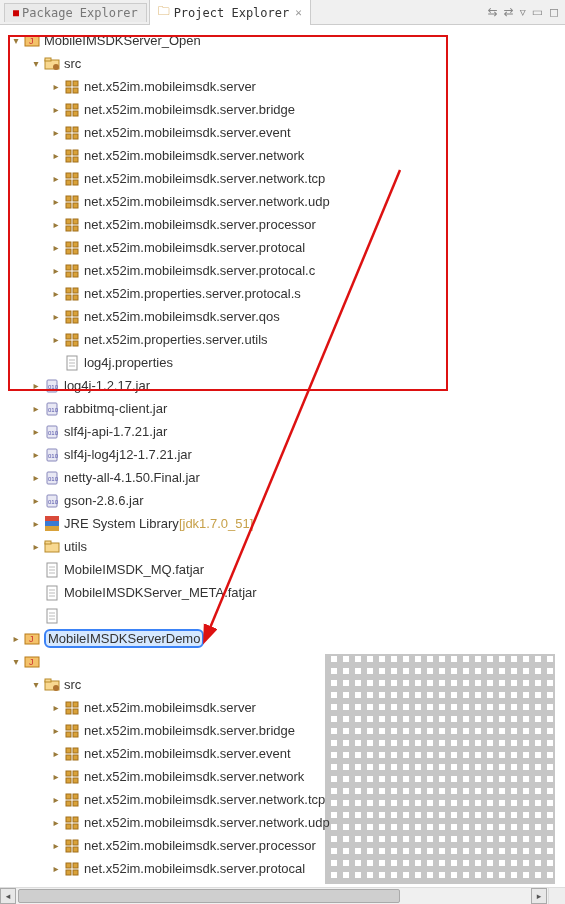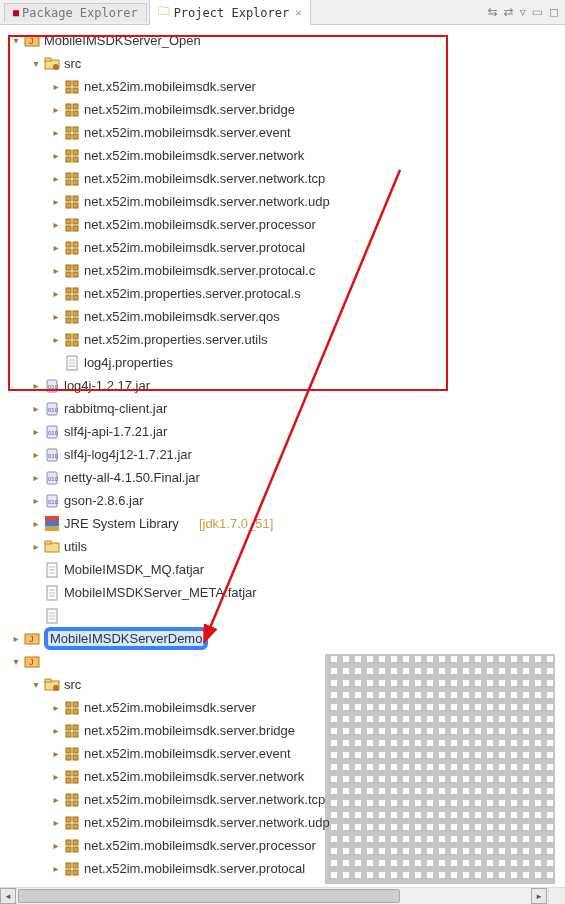--- a/index.html
+++ b/index.html
@@ -70,22 +70,22 @@
   .row .icon {
     width: 16px;
     height: 16px;
     display: inline-flex;
     align-items: center;
     justify-content: center;
     margin: 0 4px 0 2px;
     flex: 0 0 auto;
   }
   .row .label { }
-  .row .extra { color:#c7a14a; margin-left:20px;}
-  .hl { background:#d5e8ff; border:4px solid #3b82f6; border-radius:6px; padding:0 2px;}
+  .row .extra { color:#c7a14a; margin-left:0;}
+  .hl { background:#d5e8ff; border:2px solid #3b82f6; border-radius:6px; padding:0 2px;}
   
   .lv0 { padding-left: 6px; }
   .lv1 { padding-left: 26px; }
   .lv2 { padding-left: 46px; }
 
   
   .i-prj svg, .i-src svg, .i-pkg svg, .i-jar svg, .i-file svg, .i-lib svg, .i-folder svg, .i-jre svg { width:16px;height:16px;}
   .redbox {
     position:absolute;
     border:2px solid #d11;

